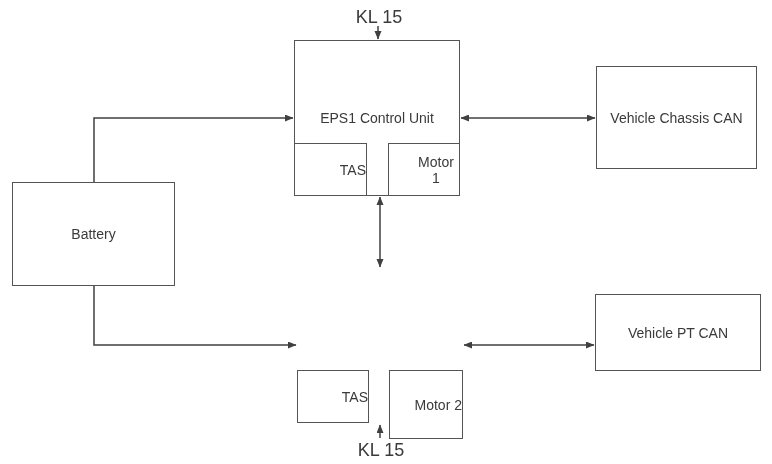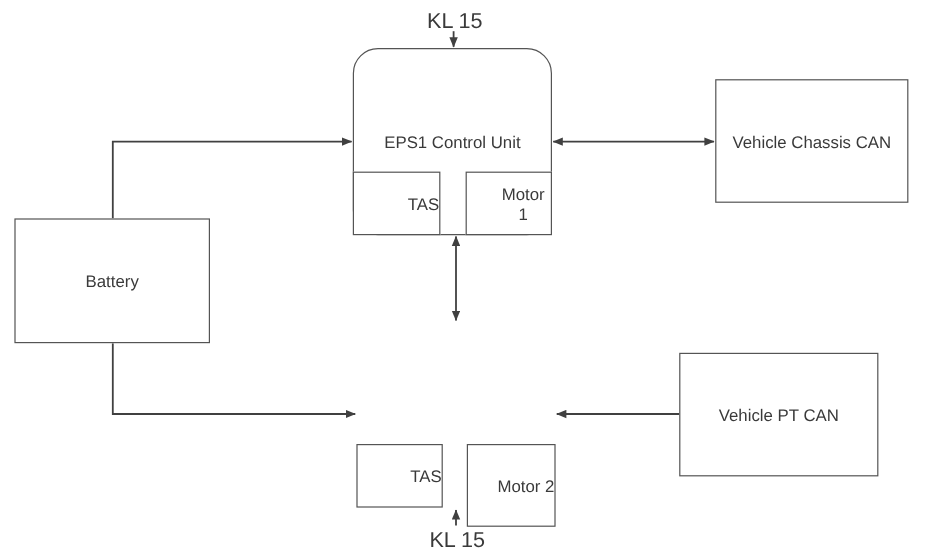--- a/index.html
+++ b/index.html
@@ -39,28 +39,28 @@
     font-size: 14px;
     color: #3a3a3a;
     text-align: center;
   }
   .subnode {
     background: #ffffff;
     justify-content: flex-end;
   }
   
   #battery     { left: 12px;  top: 182px; width: 163px; height: 104px; }
-  #eps1        { left: 294px; top: 40px;  width: 166px; height: 156px; border-radius: 21px; }
+  #eps1        { left: 294px; top: 40px;  width: 166px; height: 156px; }
   #eps1-tas    { left: 294px; top: 143px; width: 73px;  height: 53px;  }
   #motor1      { left: 388px; top: 143px; width: 72px;  height: 53px; padding-left: 24px;  }
   #chassis-can { left: 596px; top: 66px;  width: 161px; height: 103px; }
   #eps2        { left: 297px; top: 268px; width: 166px; height: 155px; }
   #eps2-tas    { left: 297px; top: 370px; width: 72px;  height: 53px;  }
   #motor2      { left: 389px; top: 370px; width: 74px;  height: 69px;  }
-  #pt-can      { left: 566px; top: 294px; width: 166px; height: 103px; }
+  #pt-can      { left: 595px; top: 294px; width: 166px; height: 77px; }
   
   #eps1 .nlabel, #eps2 .nlabel { position: relative; top: 0; }
   .kl-label {
     position: absolute;
     font-size: 18px;
     color: #3a3a3a;
     transform: translateX(-50%);
     white-space: nowrap;
   }
   #kl15-top    { left: 379px; top: 7px; }

